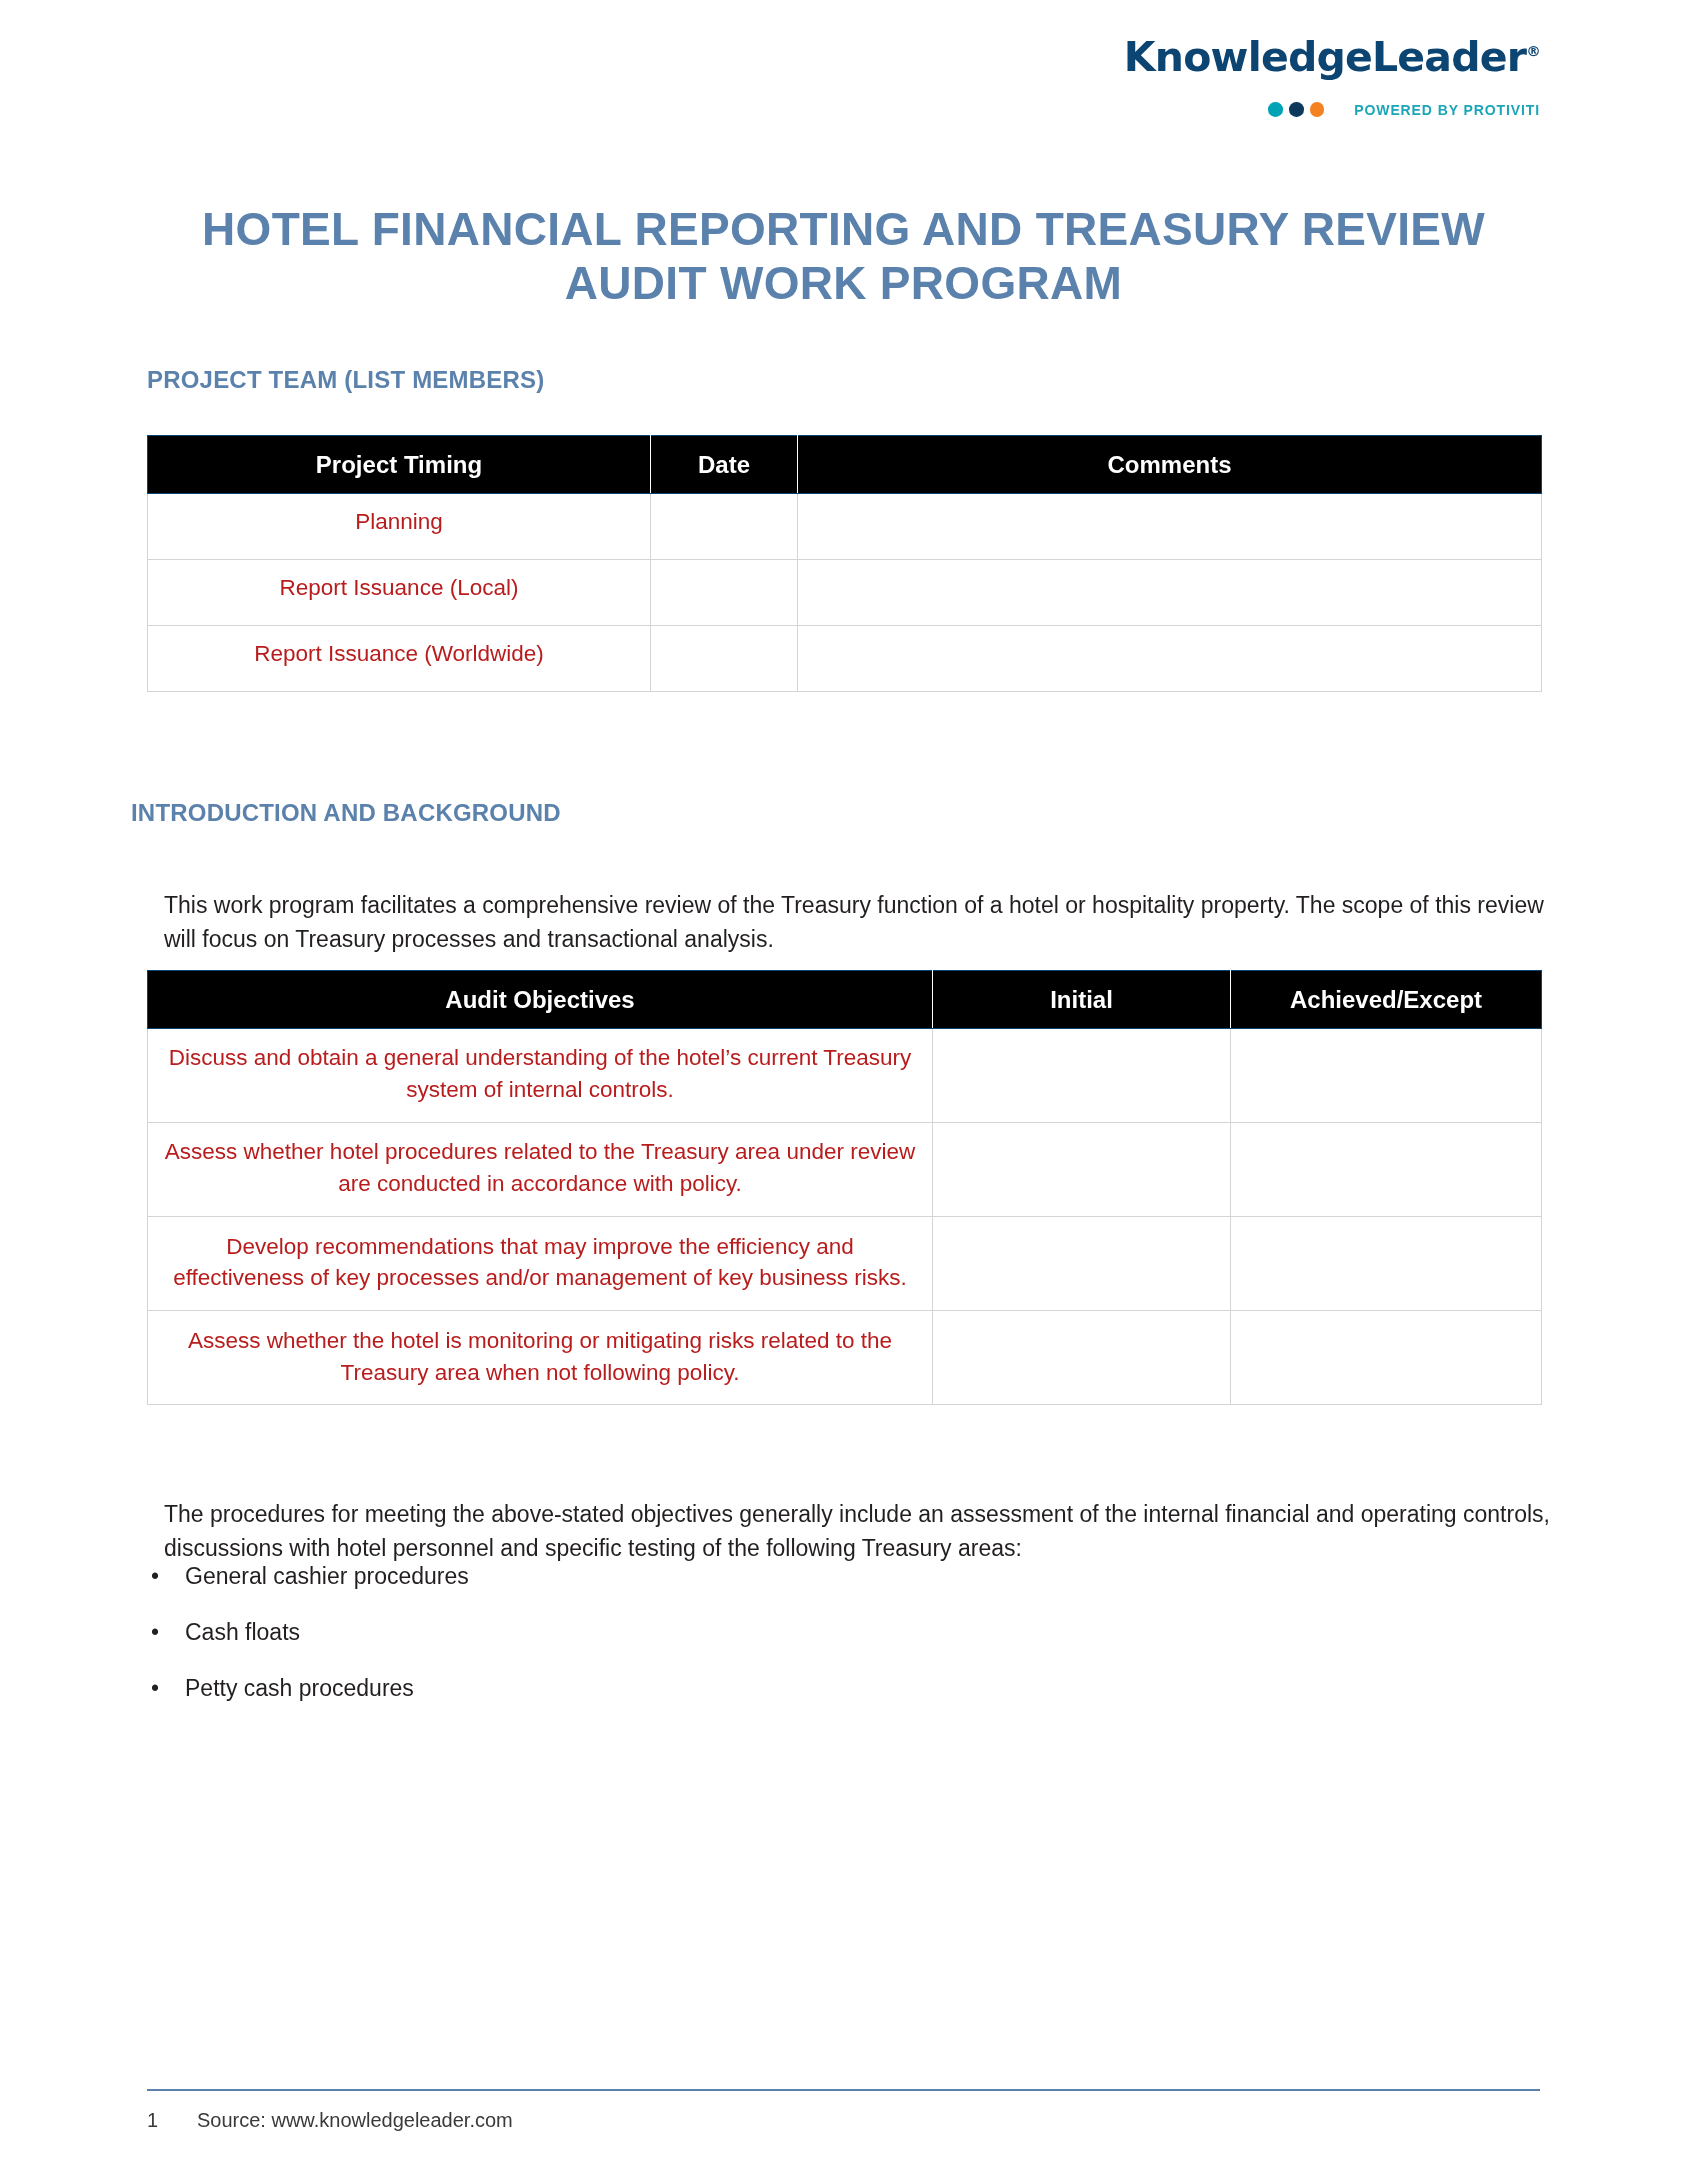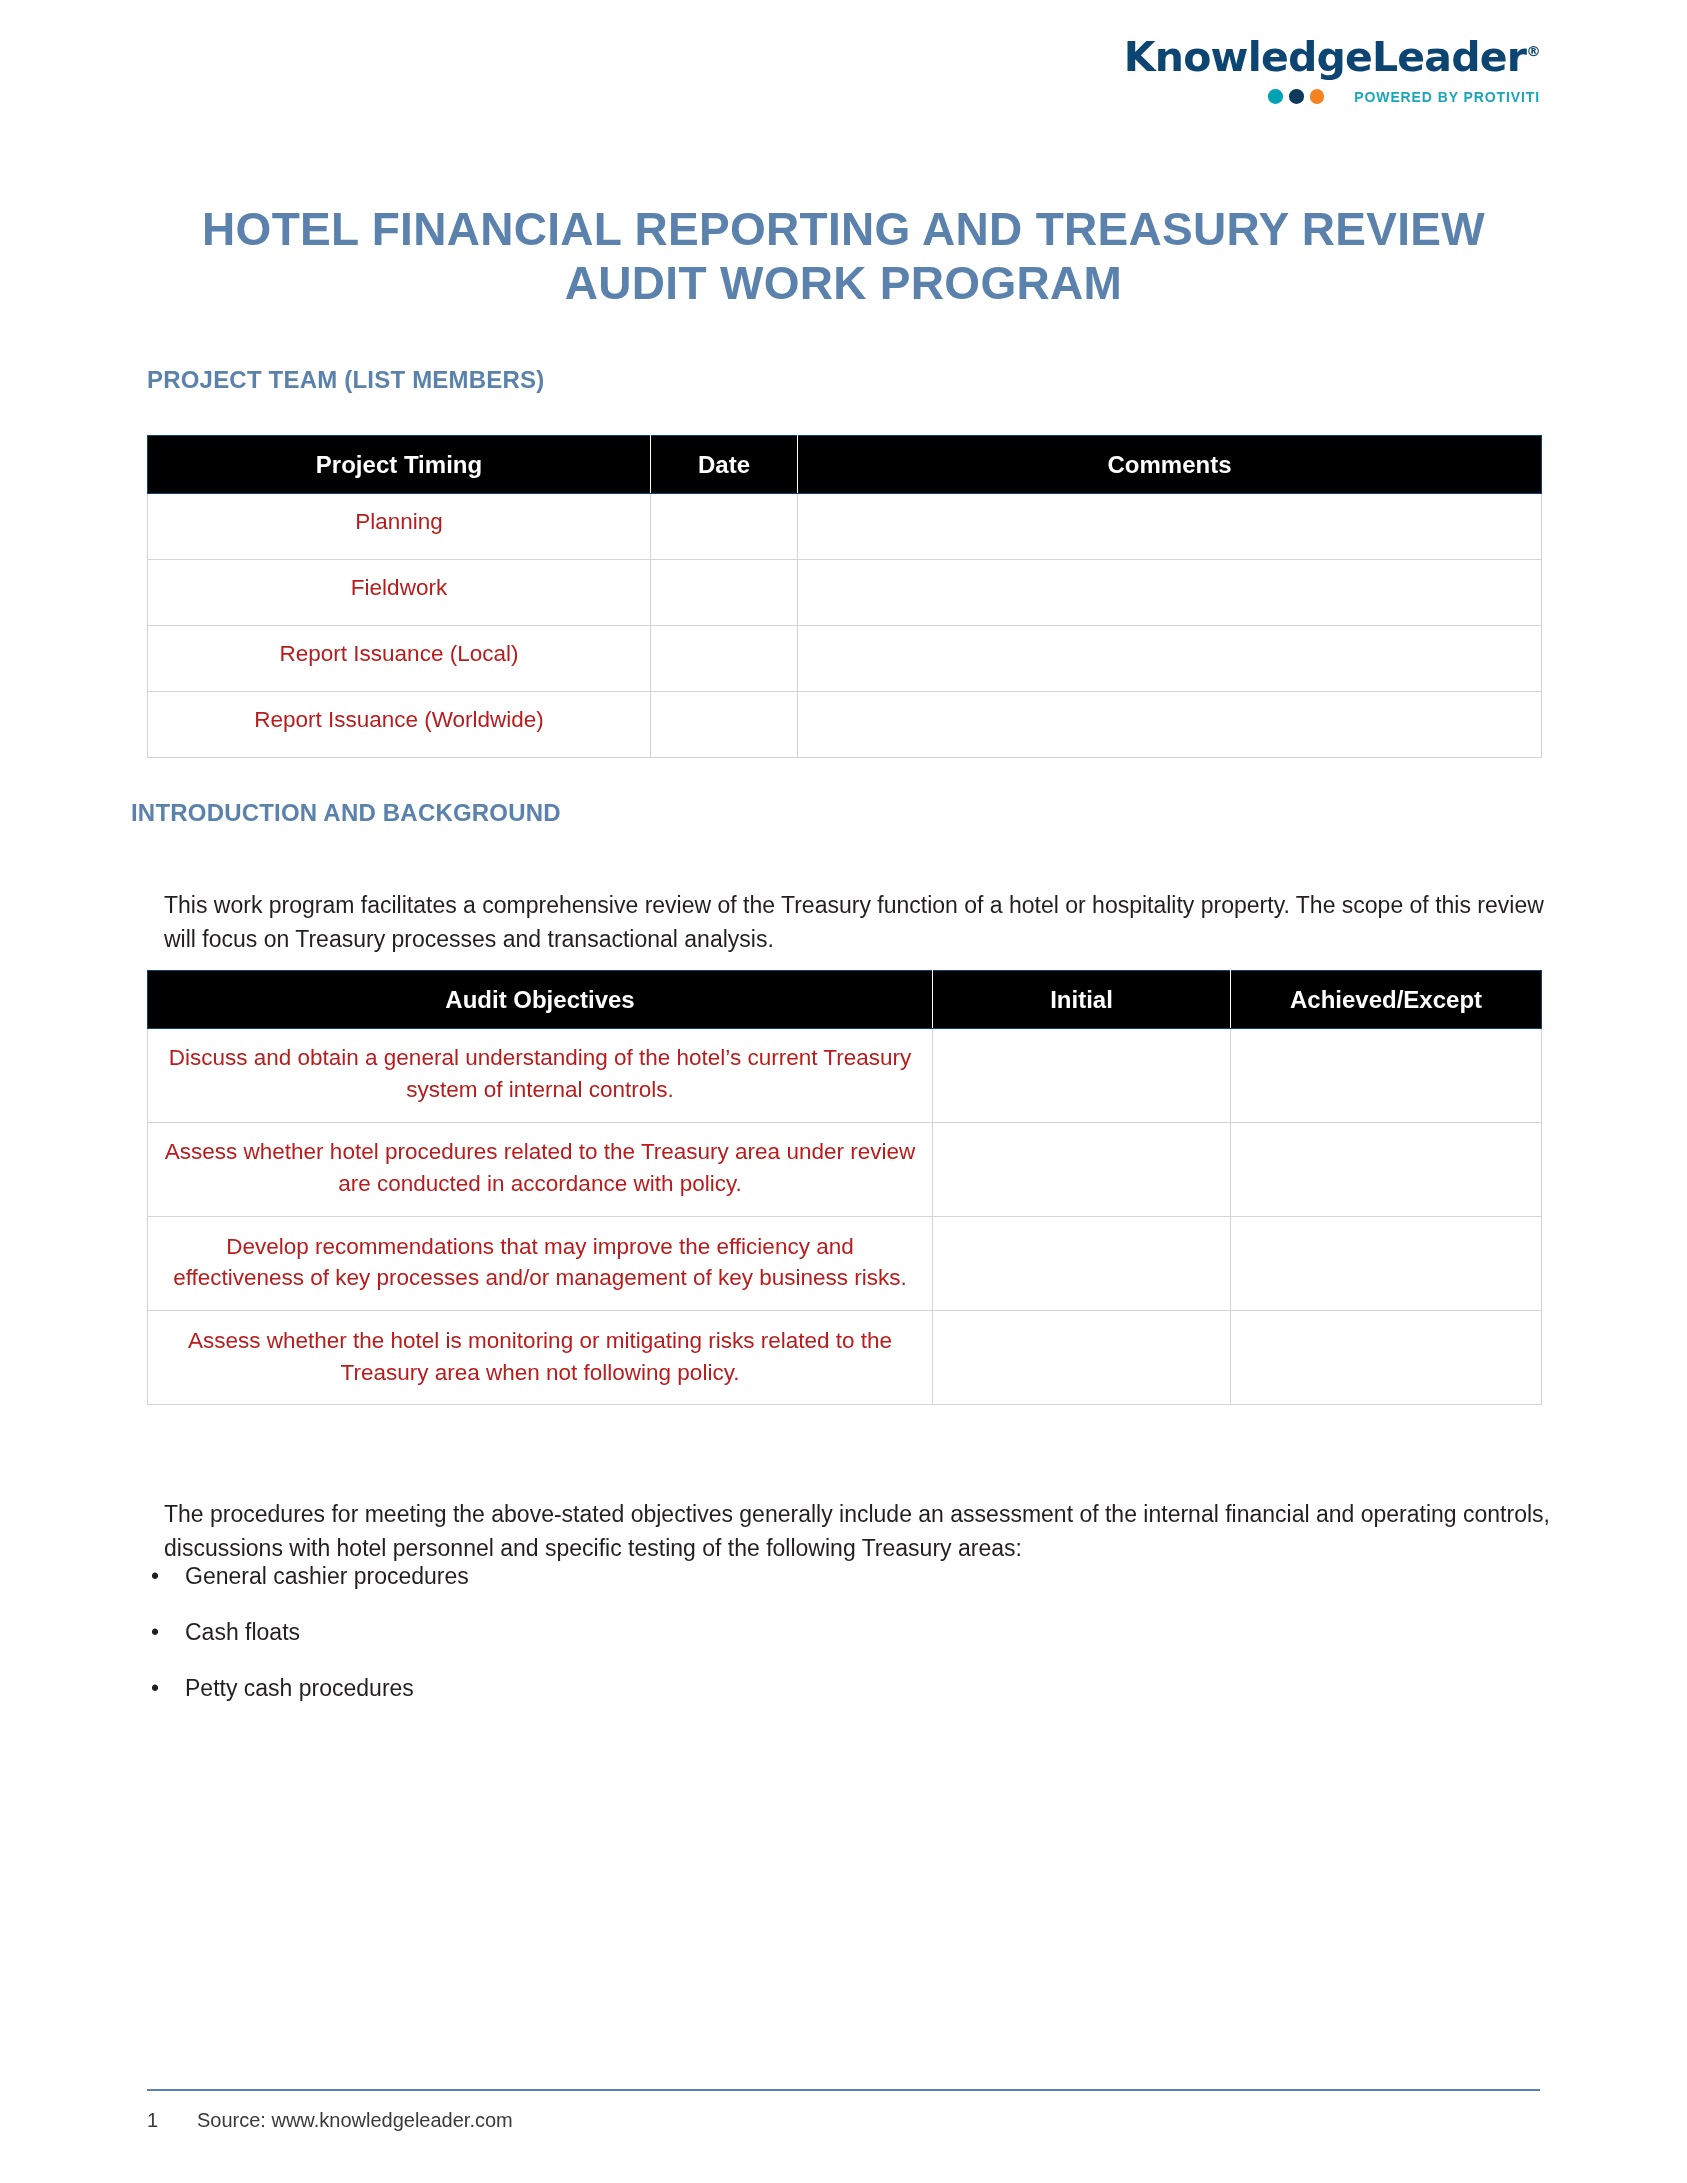--- a/index.html
+++ b/index.html
@@ -39,21 +39,21 @@
     letter-spacing: -0.8px;
     line-height: 1;
     white-space: nowrap;
   }
   .logo-wordmark .reg {
     font-size: 14.6px;
     vertical-align: super;
     font-weight: bold;
   }
   .logo-sub {
-    margin-top: 10px;
+    margin-top: 23px;
     display: flex;
     align-items: center;
     justify-content: flex-end;
     gap: 0;
     height: 17px;
   }
   .logo-dots {
     display: flex;
     align-items: center;
     gap: 6px;
@@ -255,25 +255,20 @@
     <thead>
       <tr>
         <th>Project Timing</th>
         <th>Date</th>
         <th>Comments</th>
       </tr>
     </thead>
     <tbody>
       <tr>
         <td>Planning</td>
-        <td></td>
-        <td></td>
-      </tr>
-      <tr>
-        <td>Fieldwork</td>
         <td></td>
         <td></td>
       </tr>
       <tr>
         <td>Report Issuance (Local)</td>
         <td></td>
         <td></td>
       </tr>
       <tr>
         <td>Report Issuance (Worldwide)</td>

